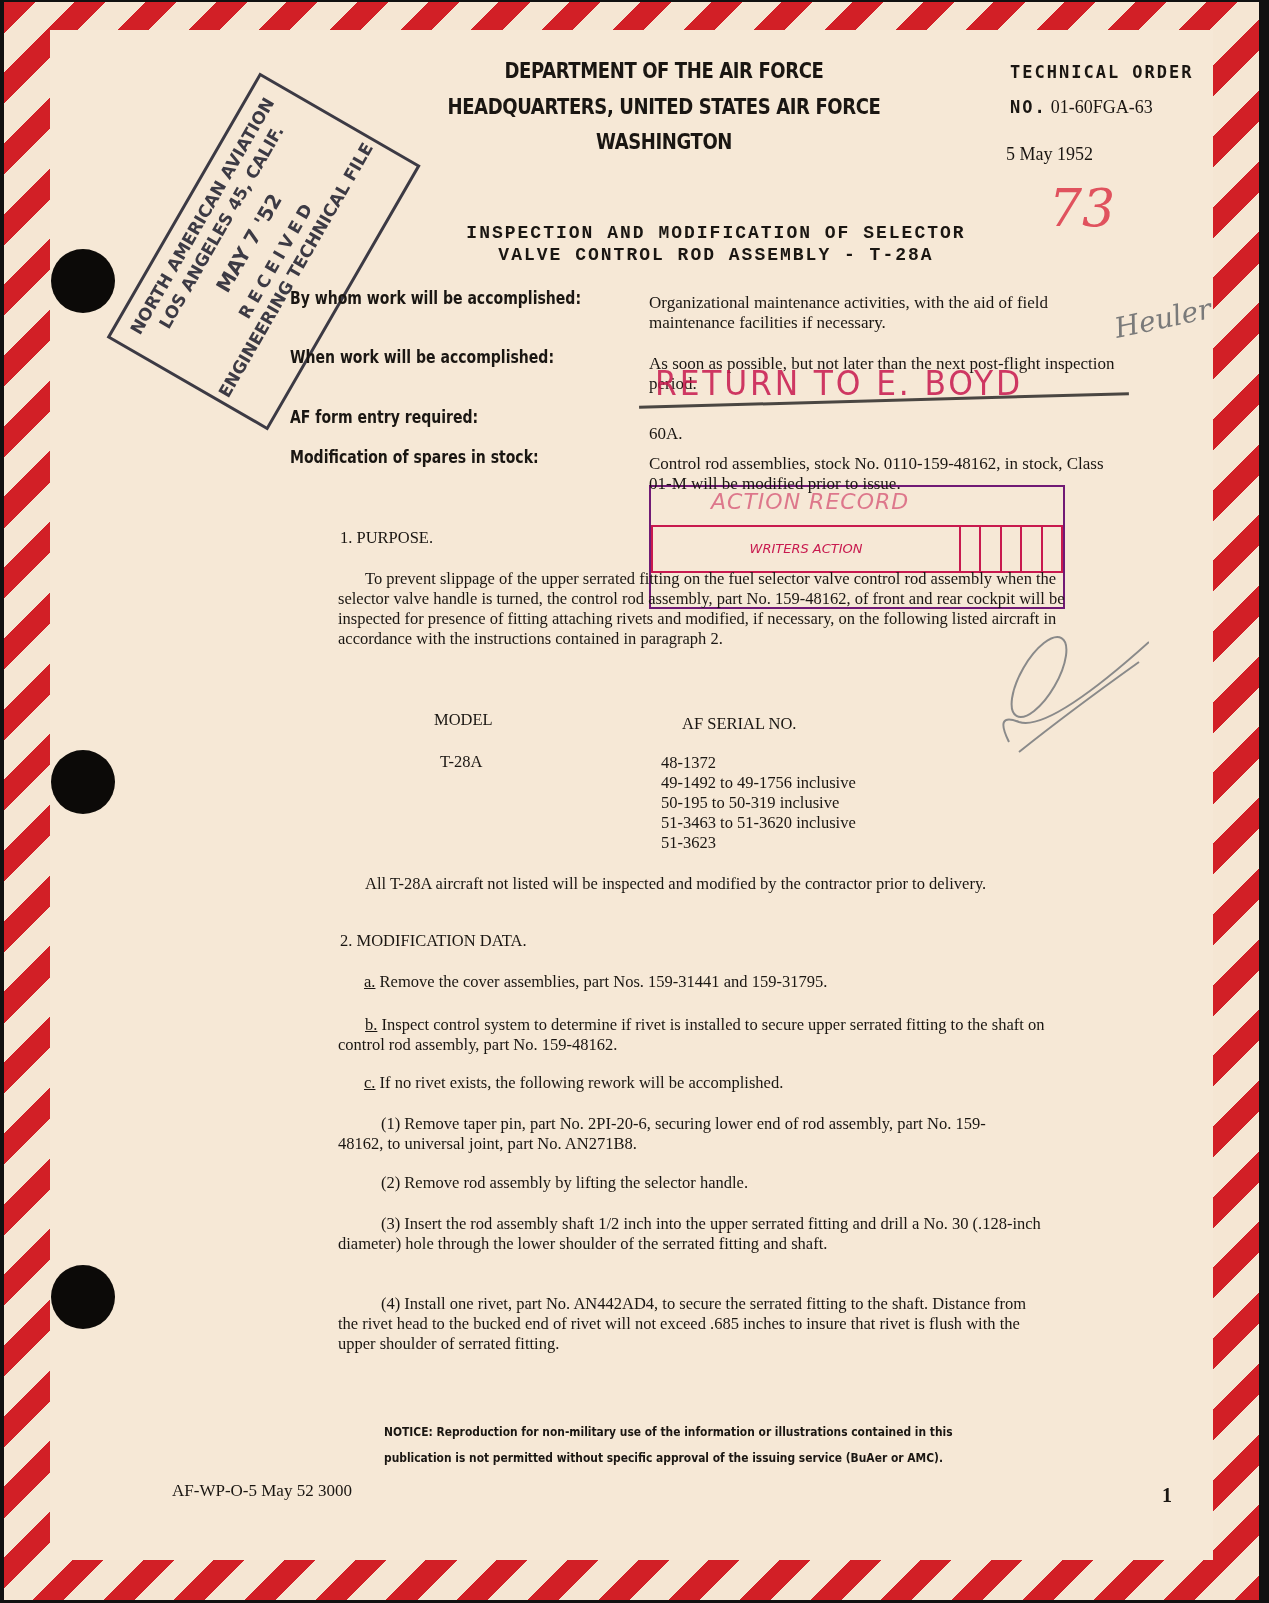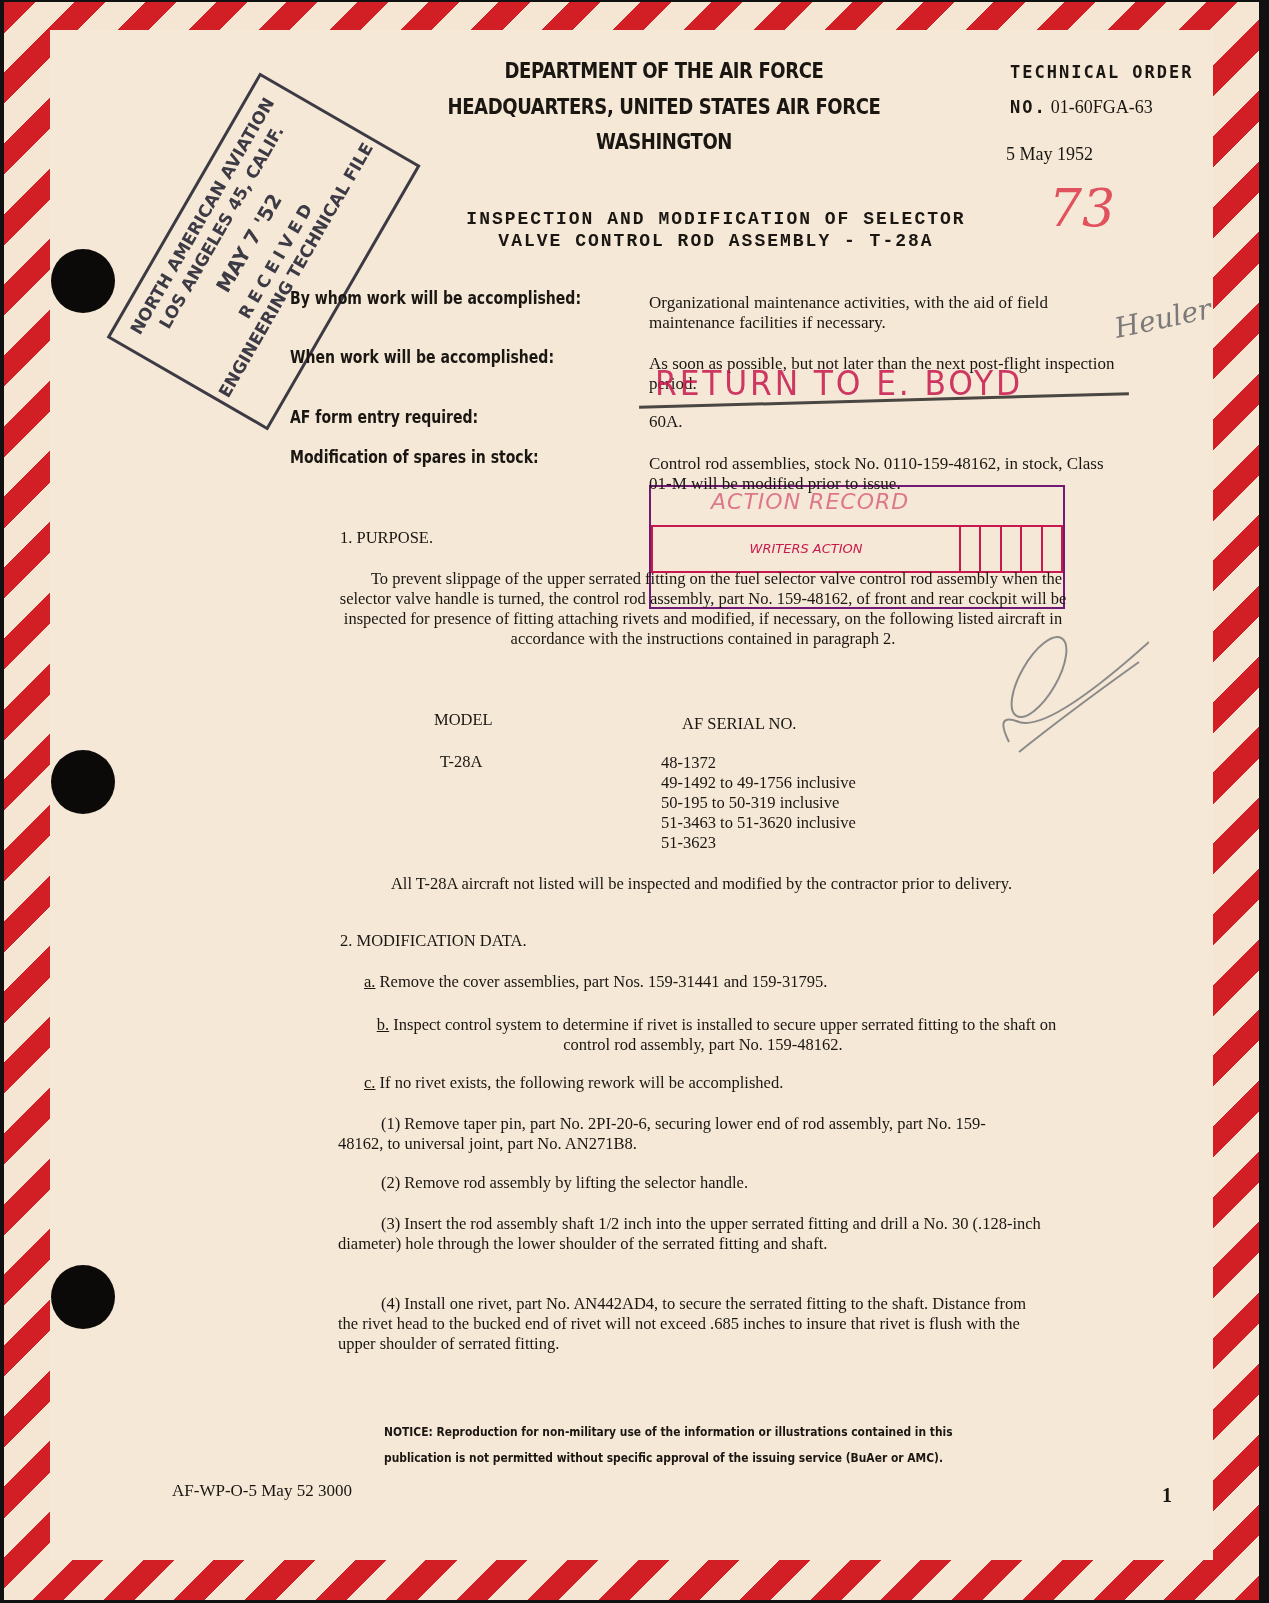--- a/index.html
+++ b/index.html
@@ -4,25 +4,25 @@
 <style>
   html, body { margin: 0; padding: 0; }
   body { width: 1269px; height: 1603px; position: relative; overflow: hidden; background: #111; font-family: "Liberation Serif", serif; color: #1a1612; }
   .page { position: absolute; left: 4px; top: 2px; width: 1255px; height: 1598px; background: #fef9c3; overflow: hidden; }
   .border { position: absolute; left: 0; top: 0; right: 0; bottom: 0;
     background: repeating-linear-gradient(135deg, #d21f26 0 22px, #f5e6d3 22px 50px); }
   .inner { position: absolute; left: 46px; top: 28px; right: 46px; bottom: 40px; background: #f6e8d6; }
   .abs { position: absolute; }
   .hdr { font-family: "DejaVu Sans", sans-serif; font-weight: bold; font-size: 22px; letter-spacing: -0.5px; transform: scaleX(0.82); transform-origin: center; text-align: center; width: 560px; left: 380px; }
   .to { font-family: "DejaVu Sans Mono", monospace; font-weight: bold; font-size: 17px; letter-spacing: 2px; }
-  .title { font-family: "Liberation Mono", monospace; font-weight: bold; font-size: 18px; letter-spacing: 2px; text-align: center; width: 700px; left: 362px; }
+  .title { font-family: "Liberation Mono", monospace; font-weight: bold; font-size: 18px; letter-spacing: 2px; text-align: center; width: 700px; left: 362px; margin-top: 14px; }
   .lbl { font-family: "DejaVu Sans", sans-serif; font-weight: bold; font-size: 18px; transform: scaleX(0.78); transform-origin: left; white-space: nowrap; left: 286px; }
   .val { font-family: "Liberation Serif", serif; font-size: 17px; line-height: 20px; left: 645px; width: 480px; }
   .body { font-family: "Liberation Serif", serif; font-size: 16.5px; line-height: 20px; left: 334px; width: 730px; }
-  .ind { text-indent: 27px; text-align: center; }
+  .ind { text-indent: 27px; }
   .u { text-decoration: underline; }
   .hole { position: absolute; width: 64px; height: 64px; border-radius: 50%; background: #0c0a08; left: 47px; }
   .stamp { position: absolute; left: 100px; top: 118px; width: 300px; height: 180px; border: 3px solid #3c3a44; transform: rotate(-60deg) translate(-30px, 25px); transform-origin: center; color: #3c3a44; font-family: "DejaVu Sans", sans-serif; font-weight: bold; text-align: center; }
   .stamp div { font-size: 17px; line-height: 22px; }
   .red { color: #c8194e; }
   .action { position: absolute; left: 645px; top: 483px; width: 412px; height: 120px; border: 2px solid #701a75; font-style: italic; }
   .action .cap { position: absolute; left: 60px; top: 2px; font-family: "DejaVu Sans", sans-serif; font-size: 22px; color: rgba(200,25,78,0.55); letter-spacing: 1px; }
   .action table { position: absolute; left: 0; top: 38px; width: 100%; border-collapse: collapse; }
   .action td { border: 2px solid #c8194e; font-family: "DejaVu Sans", sans-serif; font-size: 12px; color: #c8194e; height: 22px; padding: 0 3px; text-align: center; }
   .notice { font-family: "DejaVu Sans", sans-serif; font-size: 11.5px; font-weight: bold; left: 380px; width: 620px; line-height: 26px; transform: scaleX(0.93); transform-origin: left; }
@@ -62,21 +62,21 @@
     <div>ENGINEERING TECHNICAL FILE</div>
   </div>
 
   <div class="abs lbl" style="top:285px">By whom work will be accomplished:</div>
   <div class="abs val" style="top:291px">Organizational maintenance activities, with the aid of field maintenance facilities if necessary.</div>
 
   <div class="abs lbl" style="top:344px">When work will be accomplished:</div>
   <div class="abs val" style="top:352px">As soon as possible, but not later than the next post-flight inspection period.</div>
 
   <div class="abs lbl" style="top:404px">AF form entry required:</div>
-  <div class="abs val" style="top:410px">60A.</div>
+  <div class="abs val" style="top:422px">60A.</div>
 
   <div class="abs lbl" style="top:444px">Modification of spares in stock:</div>
 
   <div class="action">
     <div class="cap">ACTION RECORD</div>
     <table>
       <tbody>
       <tr>
         <td style="height:44px; text-align:center; font-size:13px; line-height:20px">WRITERS ACTION</td>
         <td></td>

